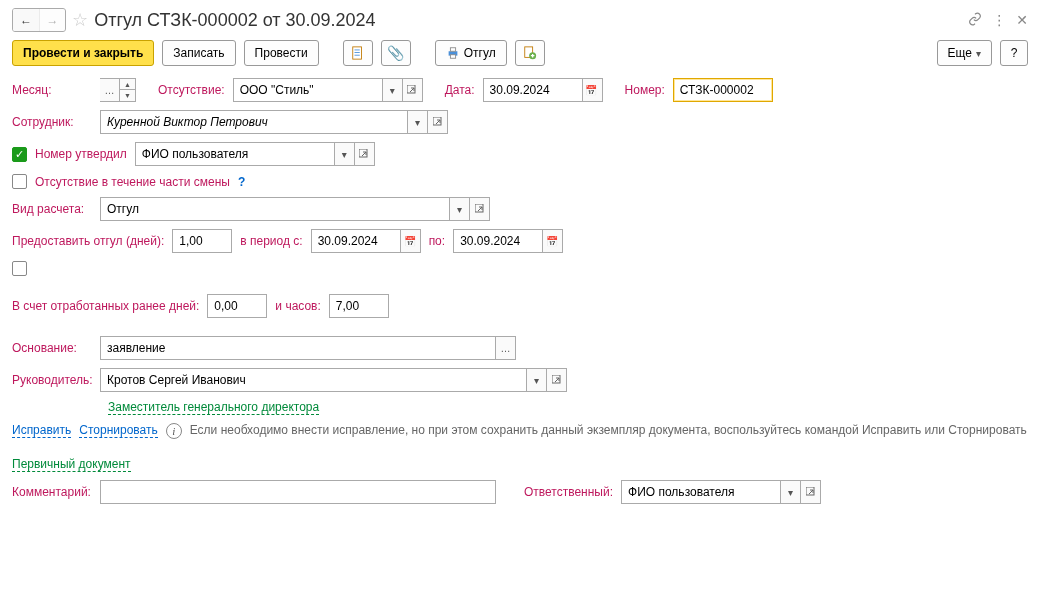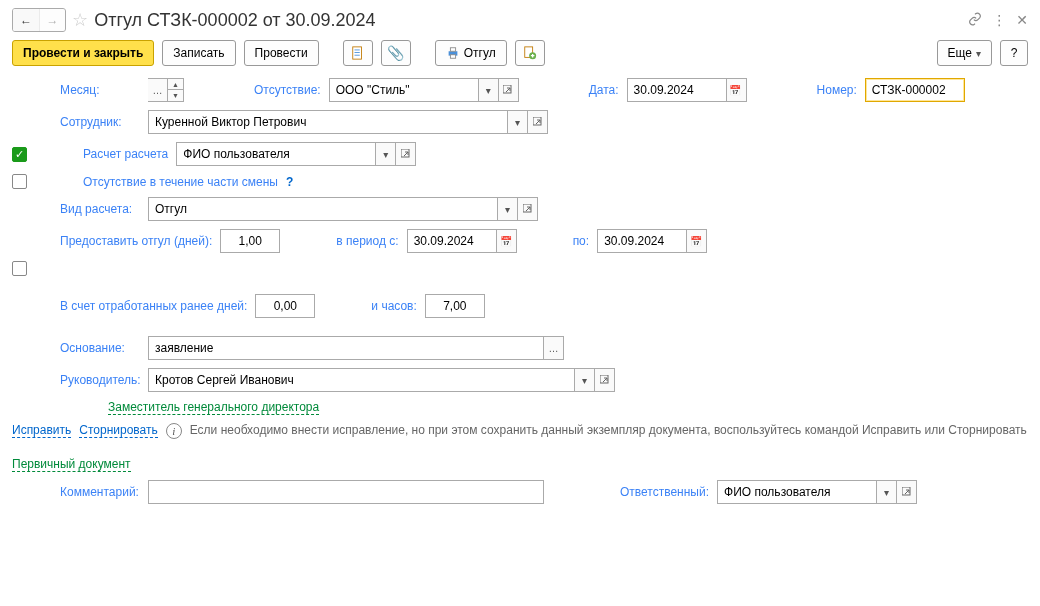--- a/index.html
+++ b/index.html
@@ -73,21 +73,21 @@
     .toolbar-spacer { flex: 1; }
     .btn-more::after { content:" ▾"; font-size:10px; color:#555;}
     .btn-help { width:28px; justify-content:center; padding:0;}
 
     .form-row {
       display: flex;
       align-items: center;
       gap: 8px;
       margin-bottom: 8px;
     }
-    .label { font-size:12px; color:#3b82f6;margin-left:48px; }
+    .label { font-size:12px; color:#be185d; }
     .lbl-w1 { width: 80px; }
     .lbl-w2 { width: 80px; }
 
     .field {
       display:flex;
       height:24px;
     }
     .field input, .field .input-display {
       border:1px solid #aaa;
       height:24px;
@@ -120,21 +120,21 @@
     }
     .stepper .st + .st { border-top:none;}
 
     .checkbox {
       width:15px; height:15px; border:1px solid #888; border-radius:2px; display:inline-flex; align-items:center; justify-content:center; cursor:pointer; background:#fff;
     }
     .checkbox.checked { background:#1a9a1a; border-color:#1a9a1a; color:#fff; font-size:11px; }
     .checkbox.checked::after { content:"✓"; }
 
     .num-input {
-      border:1px solid #aaa; height:24px; text-align:center; padding:0 6px; font-size:12px; width:60px;
+      border:1px solid #aaa; height:24px; text-align:left; padding:0 6px; font-size:12px; width:60px;
     }
 
     .link-blue { color:#0066cc; cursor:pointer; }
     .link-blue.dashed { border-bottom:1px dashed #0066cc; }
     .link-green { color:#008a3a; border-bottom:1px dashed #008a3a; cursor:pointer;}
     .help-mark { color:#0066cc; font-weight:bold; cursor:pointer; }
     .info-circle {
       width:16px; height:16px; border-radius:50%; border:1px solid #888; display:inline-flex; align-items:center; justify-content:center; font-style:italic; font-family:Georgia,serif; font-size:11px; color:#555;
     }
     .info-text { color:#666; }
@@ -240,34 +240,34 @@
     </div>
   </div>
   <span style="width:6px"></span>
   <span class="label">Номер:</span>
   <input class="highlight-number" value="СТЗК-000002" style="">
 </div>
 
 <div class="form-row">
   <span class="label lbl-w1">Сотрудник:</span>
   <div class="field">
-    <input style="width: 360px;" value="Куренной Виктор Петрович">
+    <input style="width: 308px; font-style: italic;" value="Куренной Виктор Петрович">
     <div class="micro-btn">▾</div>
     <div class="micro-btn">
       <svg width="10" height="10" viewBox="0 0 10 10">
           <rect x="0" y="0" width="8" height="8" fill="none" stroke="#666"></rect>
           <path d="M3 7L7 3M7 3H4M7 3V6" stroke="#666" fill="none"></path>
         </svg>
     </div>
   </div>
 </div>
 
 <div class="form-row">
   <span class="checkbox checked"></span>
-  <span class="label">Расчет расчета</span>
+  <span class="label">Номер утвердил</span>
   <div class="field">
     <input style="width: 200px;" value="ФИО пользователя">
     <div class="micro-btn">▾</div>
     <div class="micro-btn">
       <svg width="10" height="10" viewBox="0 0 10 10">
           <rect x="0" y="0" width="8" height="8" fill="none" stroke="#666"></rect>
           <path d="M3 7L7 3M7 3H4M7 3V6" stroke="#666" fill="none"></path>
         </svg>
     </div>
   </div>

